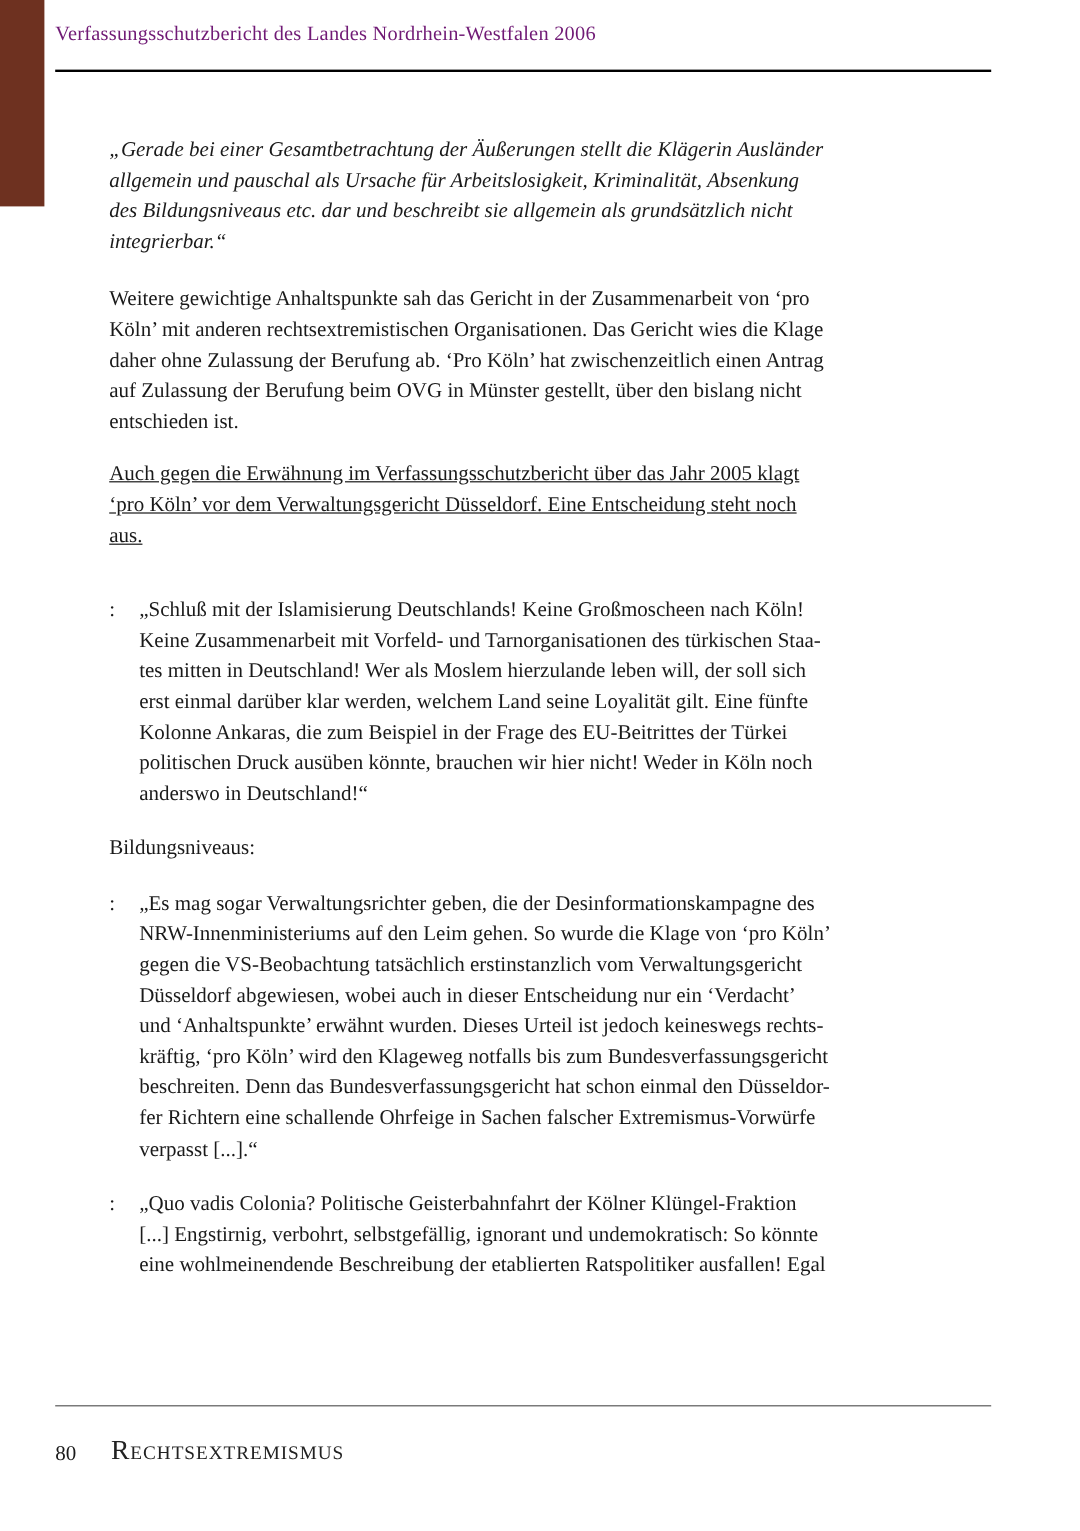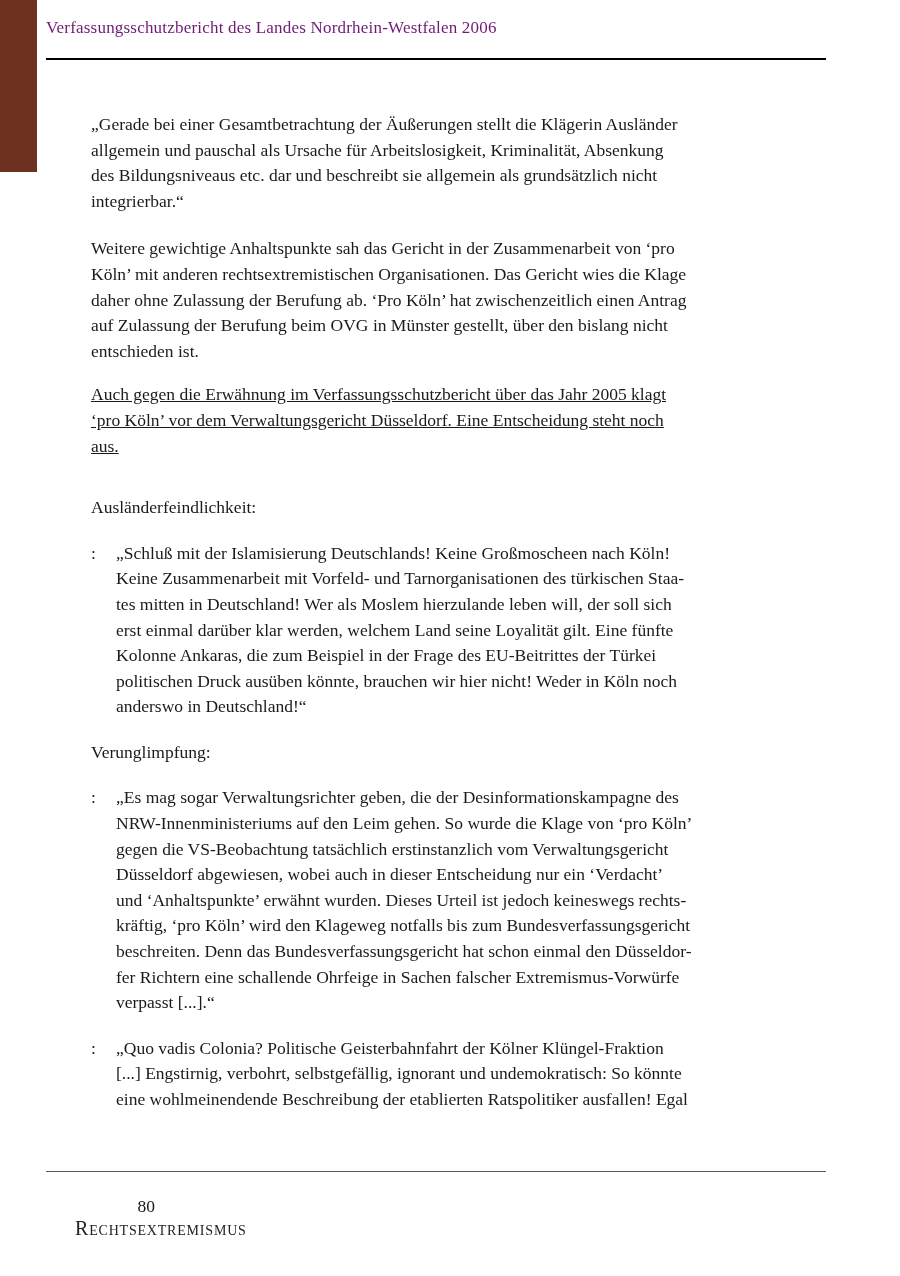--- a/index.html
+++ b/index.html
@@ -35,20 +35,21 @@
   }
   .content {
     position: absolute;
     left: 91px; top: 112px;
     width: 734px;
     font-size: 17.5px;
     line-height: 25.6px;
   }
   .pre { white-space: pre-line; }
   .intro-quote {
+    font-style: italic;
     margin-bottom: 22px;
   }
   .para { margin-bottom: 18px; }
   .para-last { margin-bottom: 36px; text-decoration: underline; }
   .section-heading {
     font-weight: bold;
     margin-bottom: 17px;
   }
   .category-label { margin-bottom: 20px; }
   .quote-item {
@@ -65,28 +66,27 @@
   .footer-rule {
     position: absolute;
     left: 46px; top: 1171px;
     width: 780px; height: 1px;
     background: #5a5a5a;
   }
   .page-footer {
     position: absolute;
     left: 46px; top: 1196px;
     display: flex;
-    align-items: center;
-    flex-direction: column;
+    align-items: flex-end;
   }
   .page-number { font-size: 17.5px; }
   .section-title {
     margin-left: 29px;
     font-variant: small-caps;
-    font-size: 20px;
+    font-size: 23px;
     letter-spacing: 0.8px;
     color: #222222;
   }
 </style>
 </head>
 <body>
 
 <div class="accent-bar"></div>
 
 <div class="page-header">Verfassungsschutzbericht des Landes Nordrhein-Westfalen 2006</div>
@@ -103,34 +103,33 @@
 Köln’ mit anderen rechtsextremistischen Organisationen. Das Gericht wies die Klage
 daher ohne Zulassung der Berufung ab. ‘Pro Köln’ hat zwischenzeitlich einen Antrag
 auf Zulassung der Berufung beim OVG in Münster gestellt, über den bislang nicht
 entschieden ist.</p>
 
   <p class="para para-last pre">Auch gegen die Erwähnung im Verfassungsschutzbericht über das Jahr 2005 klagt
 ‘pro Köln’ vor dem Verwaltungsgericht Düsseldorf. Eine Entscheidung steht noch
 aus.</p>
 
 
-  <p class="category-label">Ausländerfeindlichkeit:</p>
 
   <div class="quote-item">
     <span class="quote-marker">:</span>
     <span class="quote-text pre">„Schluß mit der Islamisierung Deutschlands! Keine Großmoscheen nach Köln!
 Keine Zusammenarbeit mit Vorfeld- und Tarnorganisationen des türkischen Staa-
 tes mitten in Deutschland! Wer als Moslem hierzulande leben will, der soll sich
 erst einmal darüber klar werden, welchem Land seine Loyalität gilt. Eine fünfte
 Kolonne Ankaras, die zum Beispiel in der Frage des EU-Beitrittes der Türkei
 politischen Druck ausüben könnte, brauchen wir hier nicht! Weder in Köln noch
 anderswo in Deutschland!“</span>
   </div>
 
-  <p class="category-label">Verunglimpfung:</p>
+  <p class="category-label">Bildungsniveaus:</p>
 
   <div class="quote-item">
     <span class="quote-marker">:</span>
     <span class="quote-text pre">„Es mag sogar Verwaltungsrichter geben, die der Desinformationskampagne des
 NRW-Innenministeriums auf den Leim gehen. So wurde die Klage von ‘pro Köln’
 gegen die VS-Beobachtung tatsächlich erstinstanzlich vom Verwaltungsgericht
 Düsseldorf abgewiesen, wobei auch in dieser Entscheidung nur ein ‘Verdacht’
 und ‘Anhaltspunkte’ erwähnt wurden. Dieses Urteil ist jedoch keineswegs rechts-
 kräftig, ‘pro Köln’ wird den Klageweg notfalls bis zum Bundesverfassungsgericht
 beschreiten. Denn das Bundesverfassungsgericht hat schon einmal den Düsseldor-

